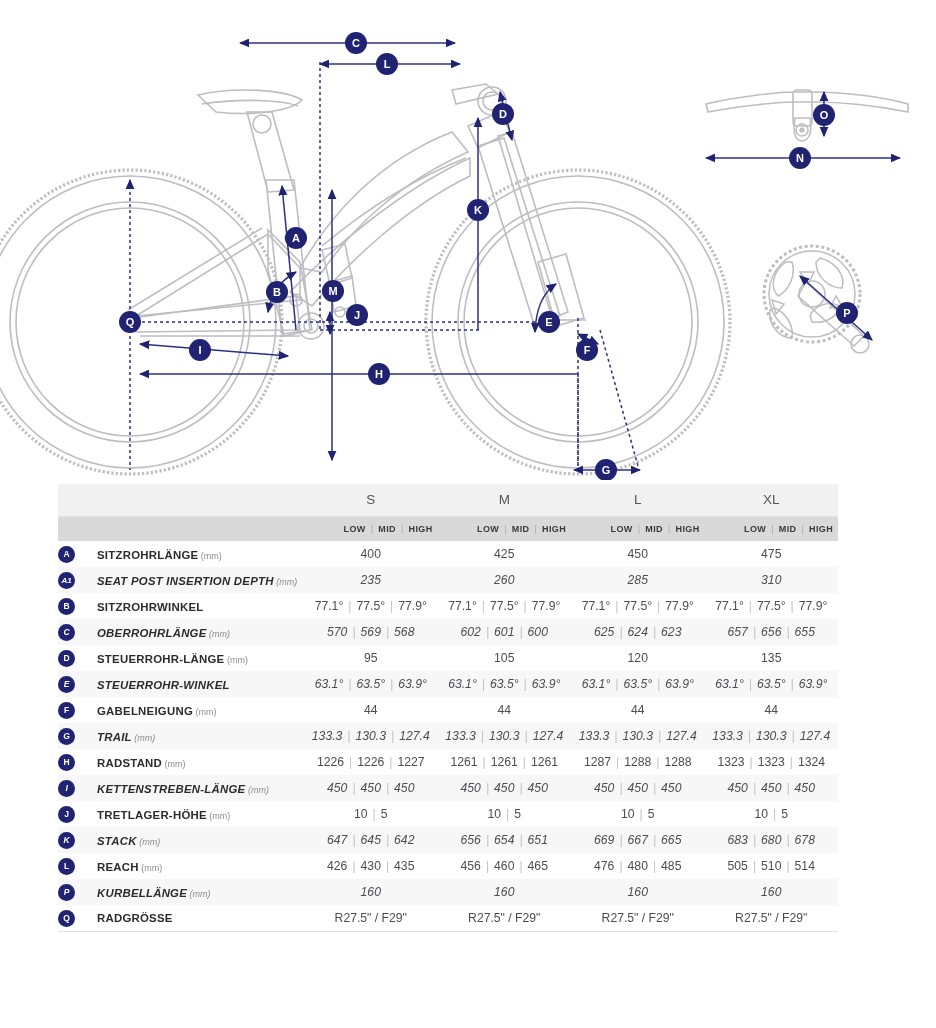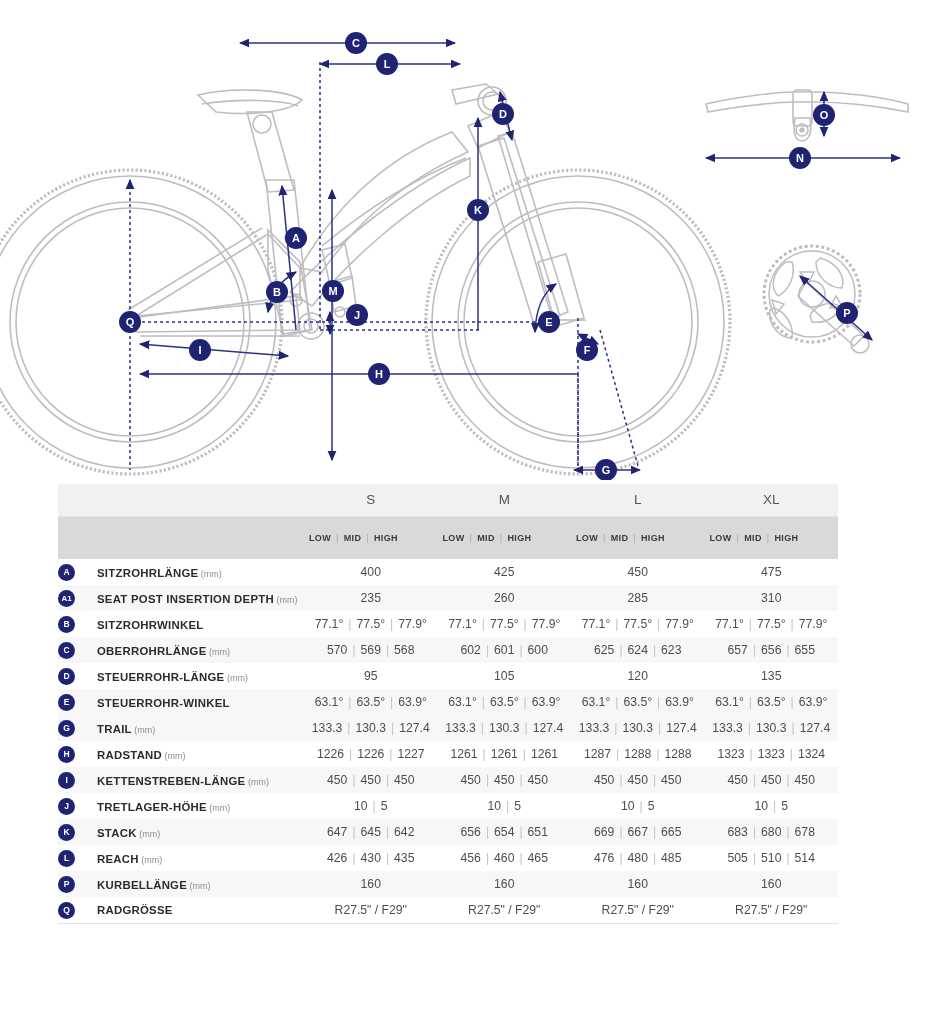--- a/index.html
+++ b/index.html
@@ -40,35 +40,35 @@
     background: #f1f1f1;
     font-weight: 400;
     font-size: 13.5px;
     color: #55565a;
     text-align: center;
     border-bottom: 1px solid #e2e2e2;
   }
   tr.hdr-size th.blank { background: #f1f1f1; }
 
   tr.hdr-lmh th {
-    height: 43px;
+    height: 25px;
     background: #d9d9d9;
     font-weight: 700;
     font-size: 9px;
     letter-spacing: .35px;
     color: #3a3a3c;
-    text-align: left;
+    text-align: right;
   }
   tr.hdr-lmh th.blank { background: #d9d9d9; }
   .lmh { display: inline-flex; align-items: center; gap: 0; }
   .lmh span.v { padding: 0 5px; }
   .lmh span.sep { color: #a9a9ad; font-weight: 400; }
 
   tbody tr { height: 26px; }
-  tbody tr.alt td { background: #f7f7f7; }
+  tbody tr.alt td { background: #f7f7f7; font-style: italic; }
   tbody tr td { background: #ffffff; border-bottom: 1px solid #ececec; }
   tbody tr:last-child td { border-bottom: 1px solid #e2e2e2; }
 
   td.label {
     padding-left: 8px;
     white-space: nowrap;
   }
   .badge {
     display: inline-block;
     width: 17px; height: 17px;
@@ -395,20 +395,27 @@
             <td class="vals"><span>120</span></td>
             <td class="vals"><span>135</span></td>
           </tr>
           <tr class="alt">
             <td class="label"><span class="badge">E</span><span class="lbl-text">STEUERROHR-WINKEL</span></td>
             <td class="vals"><span class="triple"><span class="n">63.1°</span><span class="bar">|</span><span class="n">63.5°</span><span class="bar">|</span><span class="n">63.9°</span></span></td>
             <td class="vals"><span class="triple"><span class="n">63.1°</span><span class="bar">|</span><span class="n">63.5°</span><span class="bar">|</span><span class="n">63.9°</span></span></td>
             <td class="vals"><span class="triple"><span class="n">63.1°</span><span class="bar">|</span><span class="n">63.5°</span><span class="bar">|</span><span class="n">63.9°</span></span></td>
             <td class="vals"><span class="triple"><span class="n">63.1°</span><span class="bar">|</span><span class="n">63.5°</span><span class="bar">|</span><span class="n">63.9°</span></span></td>
           </tr>
+          <tr>
+            <td class="label"><span class="badge">F</span><span class="lbl-text">GABELNEIGUNG<span class="unit"> (mm)</span></span></td>
+            <td class="vals"><span>44</span></td>
+            <td class="vals"><span>44</span></td>
+            <td class="vals"><span>44</span></td>
+            <td class="vals"><span>44</span></td>
+          </tr>
           <tr class="alt">
             <td class="label"><span class="badge">G</span><span class="lbl-text">TRAIL<span class="unit"> (mm)</span></span></td>
             <td class="vals"><span class="triple"><span class="n">133.3</span><span class="bar">|</span><span class="n">130.3</span><span class="bar">|</span><span class="n">127.4</span></span></td>
             <td class="vals"><span class="triple"><span class="n">133.3</span><span class="bar">|</span><span class="n">130.3</span><span class="bar">|</span><span class="n">127.4</span></span></td>
             <td class="vals"><span class="triple"><span class="n">133.3</span><span class="bar">|</span><span class="n">130.3</span><span class="bar">|</span><span class="n">127.4</span></span></td>
             <td class="vals"><span class="triple"><span class="n">133.3</span><span class="bar">|</span><span class="n">130.3</span><span class="bar">|</span><span class="n">127.4</span></span></td>
           </tr>
           <tr>
             <td class="label"><span class="badge">H</span><span class="lbl-text">RADSTAND<span class="unit"> (mm)</span></span></td>
             <td class="vals"><span class="triple"><span class="n">1226</span><span class="bar">|</span><span class="n">1226</span><span class="bar">|</span><span class="n">1227</span></span></td>

